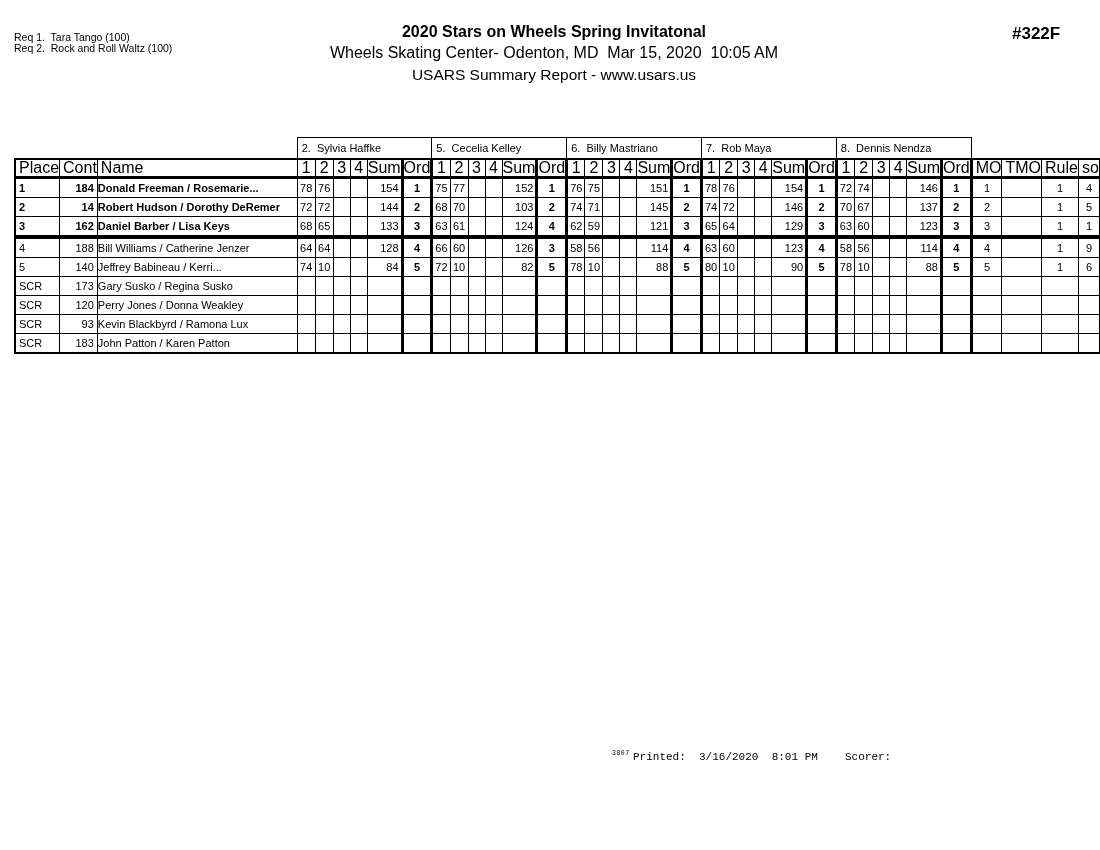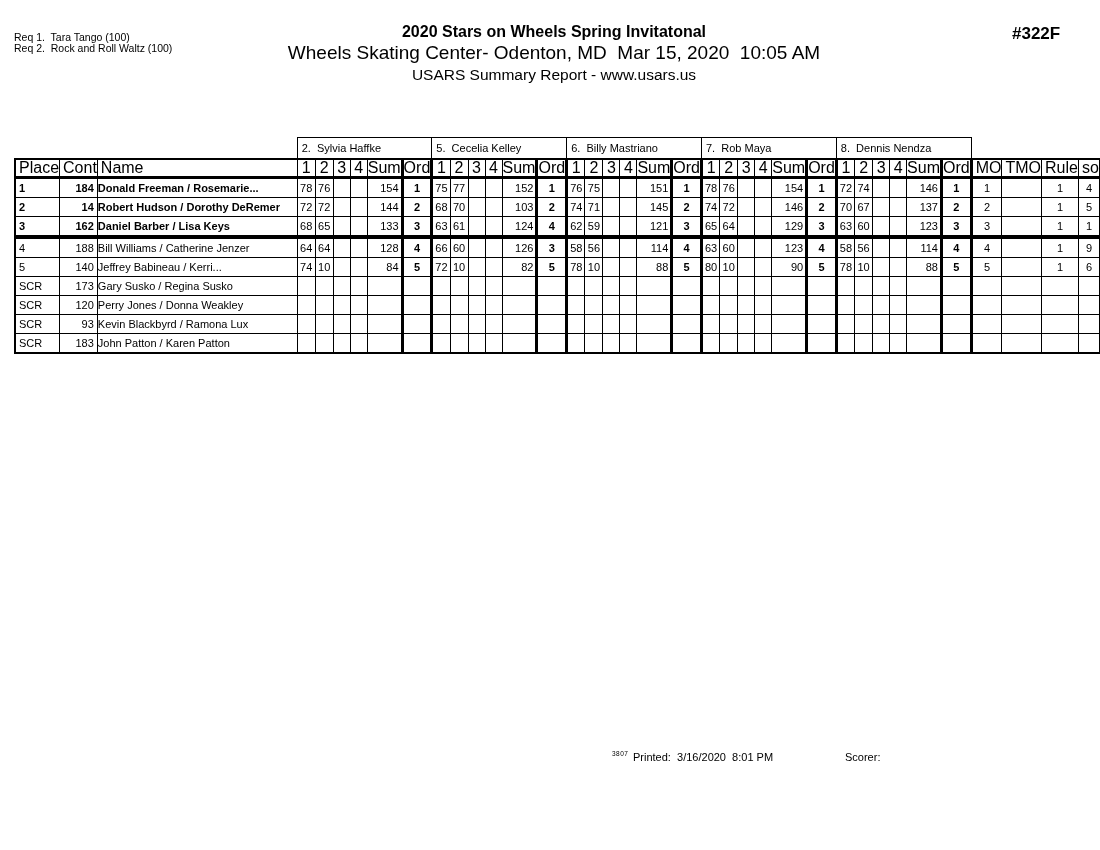--- a/index.html
+++ b/index.html
@@ -6,21 +6,21 @@
   body{width:1100px;height:850px;position:relative;overflow:hidden;
        font-family:"Liberation Sans",sans-serif;color:#000;}
   .pre{white-space:pre;}
 
   
   .req-block{position:absolute;left:14px;top:32px;font-size:10.5px;line-height:11px;}
 
   
   .head-block{position:absolute;left:8px;right:0;top:22px;text-align:center;}
   .title-main{font-size:16px;font-weight:bold;line-height:19px;}
-  .title-venue{font-size:19px;line-height:17px;margin-top:3px;}
+  .title-venue{font-size:16px;line-height:17px;margin-top:3px;}
   .title-event{font-size:19px;font-weight:bold;line-height:22px;margin-top:3px;}
   .title-report{font-size:15.5px;line-height:18px;margin-top:5px;}
 
   .report-num{position:absolute;left:1012px;top:24px;font-size:17px;font-weight:bold;}
 
   
   .tbl-wrap{position:absolute;left:14px;top:137px;}
   table{border-collapse:collapse;table-layout:fixed;}
   td,th{border:1px solid #000;padding:0;overflow:hidden;white-space:nowrap;
         font-weight:normal;font-size:11px;line-height:12px;vertical-align:middle;}
@@ -36,21 +36,21 @@
   tbody tr:last-child td{border-bottom:2px solid #000;}
   .al{text-align:left;padding-left:3px;}
   .ar{text-align:right;padding-right:3px;}
   .ac{text-align:center;}
   td.namec{text-align:left;}
   td.sumc{text-align:right;padding-right:2px;}
   td.ordv{text-align:center;font-weight:bold;}
   tr.boldrow td.pc, tr.boldrow td.cc, tr.boldrow td.namec{font-weight:bold;}
 
   
-  .footer{position:absolute;left:0;top:749px;width:949px;height:16px;font-size:11px;}
+  .footer{position:absolute;left:0;top:749px;width:949px;height:16px;font-size:11px;font-family:Liberation Mono, monospace;}
   .print-ref{position:absolute;left:612px;top:1px;font-size:6.5px;letter-spacing:.5px;}
   .printed{position:absolute;left:633px;top:2px;white-space:pre;}
   .scorer{position:absolute;left:845px;top:2px;}
 </style>
 </head>
 <body>
 
 <div class="req-block">
   <div class="pre">Req 1.  Tara Tango (100)</div>
   <div class="pre">Req 2.  Rock and Roll Waltz (100)</div>

